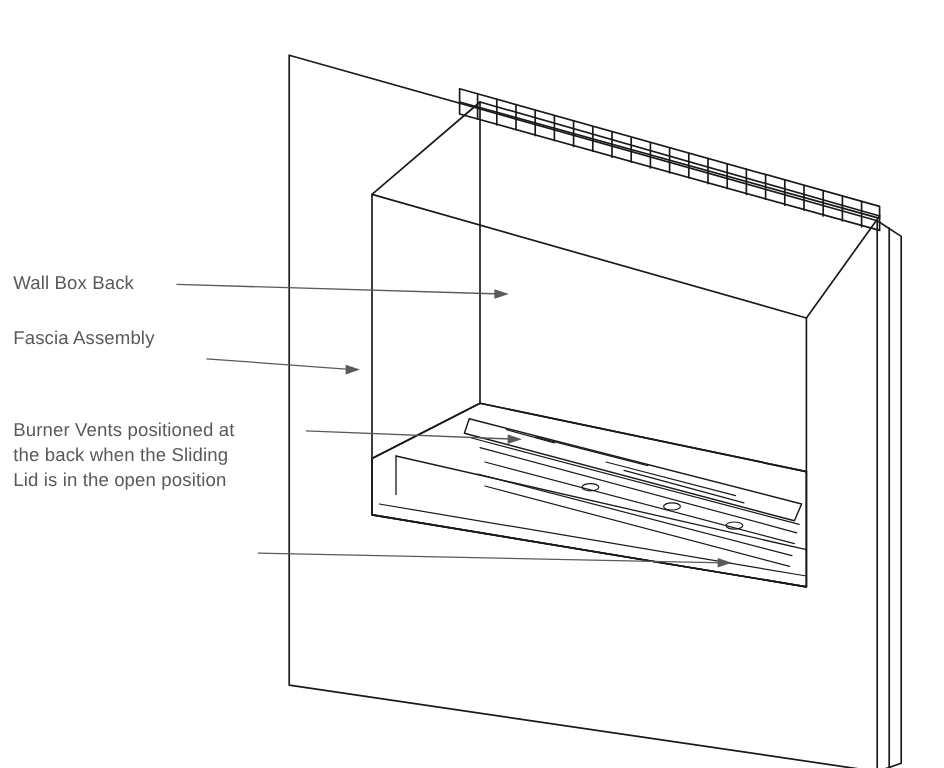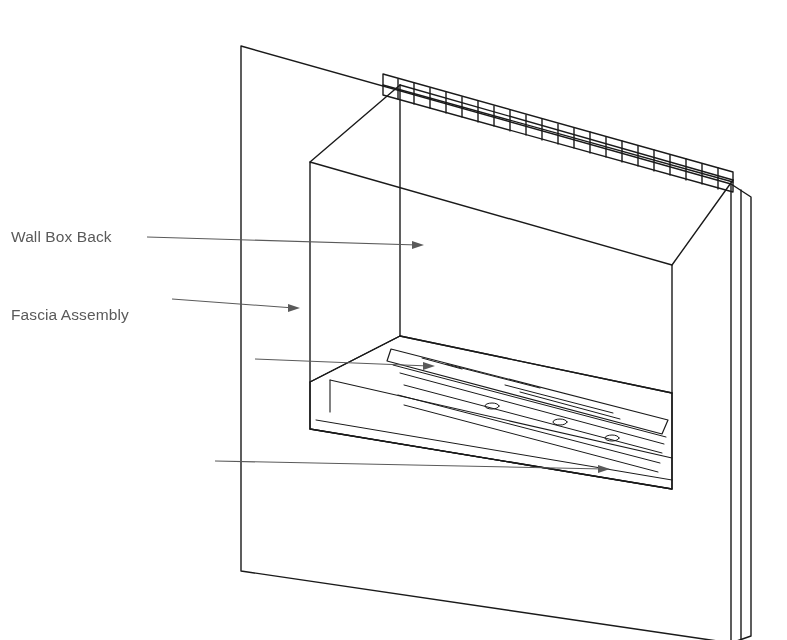--- a/index.html
+++ b/index.html
@@ -26,21 +26,21 @@
   .annotation {
     position: absolute;
     color: #5a5a5a;
     font-family: "Liberation Sans", sans-serif;
     font-size: 15.5px;
     line-height: 21px;
     white-space: pre-line;
     letter-spacing: 0.1px;
   }
   #label-wall-box-back { left: 11px; top: 186px; }
-  #label-fascia-assembly { left: 11px; top: 264px; }
+  #label-fascia-assembly { left: 11px; top: 232px; }
   #label-burner-vents { left: 11px; top: 308px; }
   #label-sliding-lid { left: 11px; top: 410px; }
 </style>
 </head>
 <body>
 
 <div id="stage">
 
   <svg id="drawing" viewBox="0 0 787 640" xmlns="http://www.w3.org/2000/svg">
 
@@ -138,15 +138,18 @@
       <polygon points="300,268 288,264 288,272"></polygon>
       <polygon points="435,326 423,322 423,330"></polygon>
       <polygon points="610,429 598,425 598,433"></polygon>
     </g>
   </svg>
 
   <div class="annotation" id="label-wall-box-back">Wall Box Back</div>
 
   <div class="annotation" id="label-fascia-assembly">Fascia Assembly</div>
 
+  <div class="annotation" id="label-burner-vents">Burner Vents positioned at
+the back when the Sliding
+Lid is in the open position</div>
 
 
 </div>
 
 </body></html>

